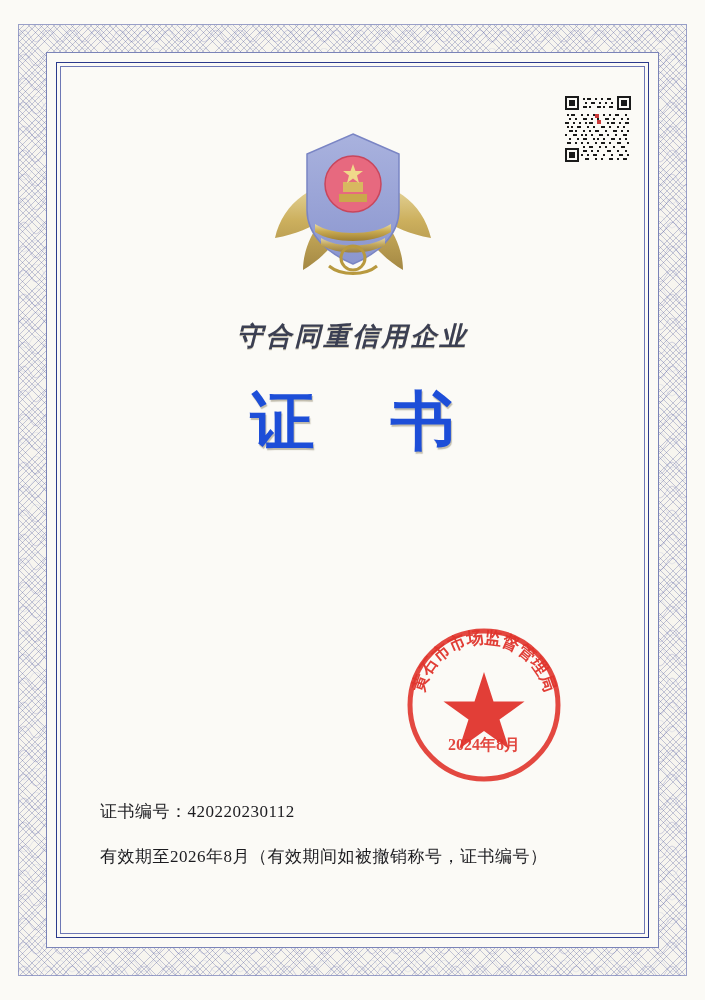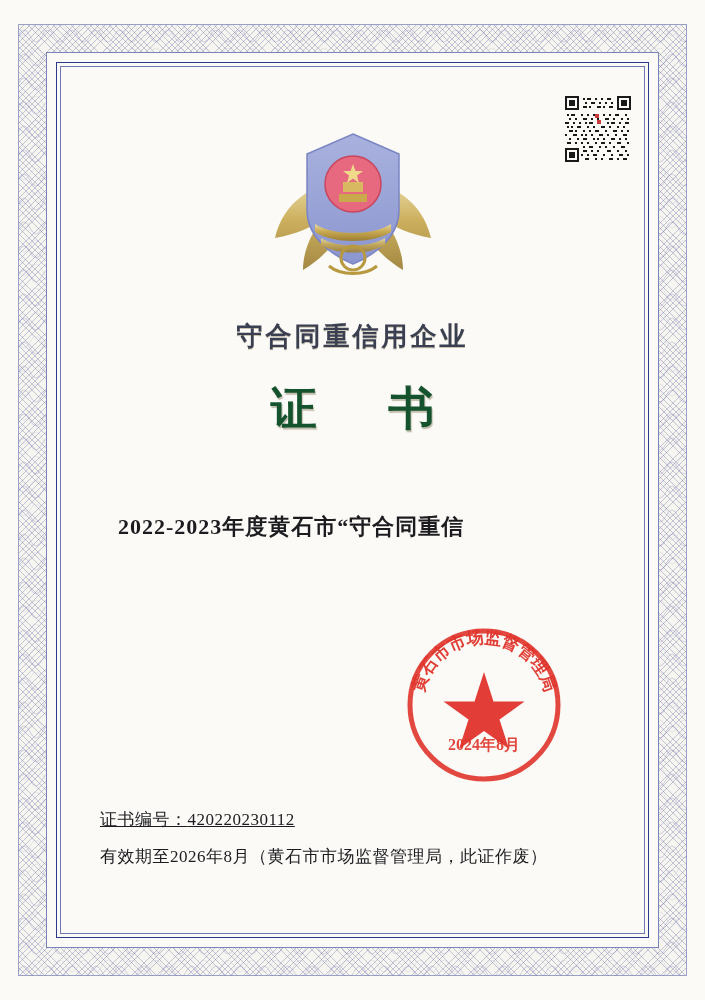--- a/index.html
+++ b/index.html
@@ -84,32 +84,33 @@
     position: absolute;
     left: 0; right: 0;
     top: 252.5px;
     text-align: center;
     font-family: "Liberation Serif", serif;
     font-size: 26px;
     font-weight: bold;
     letter-spacing: 3px;
     color: #3b3f52;
     text-shadow: 0 1px 0 #c9c3b0;
+    font-style: italic;
   }
   .title-main {
     position: absolute;
     left: 0; right: 0;
     top: 312px;
     text-align: center;
     font-family: "Liberation Serif", serif;
-    font-size: 46px;
+    font-size: 64px;
     font-weight: bold;
     letter-spacing: 30px;
     text-indent: 30px;
-    color: #14532d;
+    color: #1d4ed8;
     text-shadow: 1px 2px 1px rgba(120,110,80,0.45);
   }
 
   
   .body-text {
     position: absolute;
     left: 58px;
     right: 40px;
     top: 440px;
     font-family: "Liberation Serif", serif;
@@ -135,22 +136,21 @@
     position: absolute;
     left: 40px;
     right: 20px;
     bottom: 66px;
     font-family: "Liberation Serif", serif;
     color: #1c1c20;
   }
   .footer .cert-no {
     font-size: 17px;
     letter-spacing: 0.5px;
-    margin-bottom: 14px;
-    text-decoration: underline;
+    margin-bottom: 22px;
   }
   .footer .valid {
     font-size: 17px;
     letter-spacing: 0.5px;
   }
 </style>
 </head>
 <body>
 
 <div class="certificate">
@@ -343,37 +343,36 @@
         <circle cx="100" cy="140" r="12" fill="none" stroke="#b8993f" stroke-width="3"></circle>
         <path d="M76 148 C88 158 112 158 124 148" fill="none" stroke="#b8993f" stroke-width="3"></path>
       </svg>
     </div>
 
     <div class="title-sub">守合同重信用企业</div>
 
     <div class="title-main">证 书</div>
 
     <div class="body-text">
-      <div>2022-2023年度黄石市“守合同重信</div>
     </div>
 
     <svg class="seal" viewBox="0 0 166 166">
       <defs>
         <path id="sealArc" d="M 83,83 m 0,-62 a 62,62 0 1,1 -0.1,0" fill="none"></path>
         <path id="sealArcText" d="M 21,83 a 62,62 0 1,1 124,0" fill="none"></path>
       </defs>
       <circle cx="83" cy="83" r="74" fill="none" stroke="#e0342c" stroke-width="5" opacity="0.9"></circle>
       <text font-family="'Liberation Serif', serif" font-size="17" fill="#e0342c" font-weight="bold" opacity="0.95">
         <textPath href="#sealArcText" startOffset="50%" text-anchor="middle">黄石市市场监督管理局</textPath>
       </text>
       <polygon points="83,50 92.5,79.5 123.5,79.5 98.5,97.5 108,127 83,109 58,127 67.5,97.5 42.5,79.5 73.5,79.5" fill="#e0342c" opacity="0.95"></polygon>
       <text x="83" y="128" text-anchor="middle" font-family="'Liberation Serif', serif" font-size="16" fill="#e0342c" font-weight="bold" opacity="0.9">2024年8月</text>
     </svg>
 
     <div class="footer">
       <div class="cert-no">
         <span>证书编号：</span><span>420220230112</span>
       </div>
-      <div class="valid">有效期至2026年8月（黄石市市场监督管理局，此证作废）</div>
+      <div class="valid">有效期至2026年8月（有效期间如被撤销称号，证书编号）</div>
     </div>
 
   </div>
 </div>
 
 </body></html>

